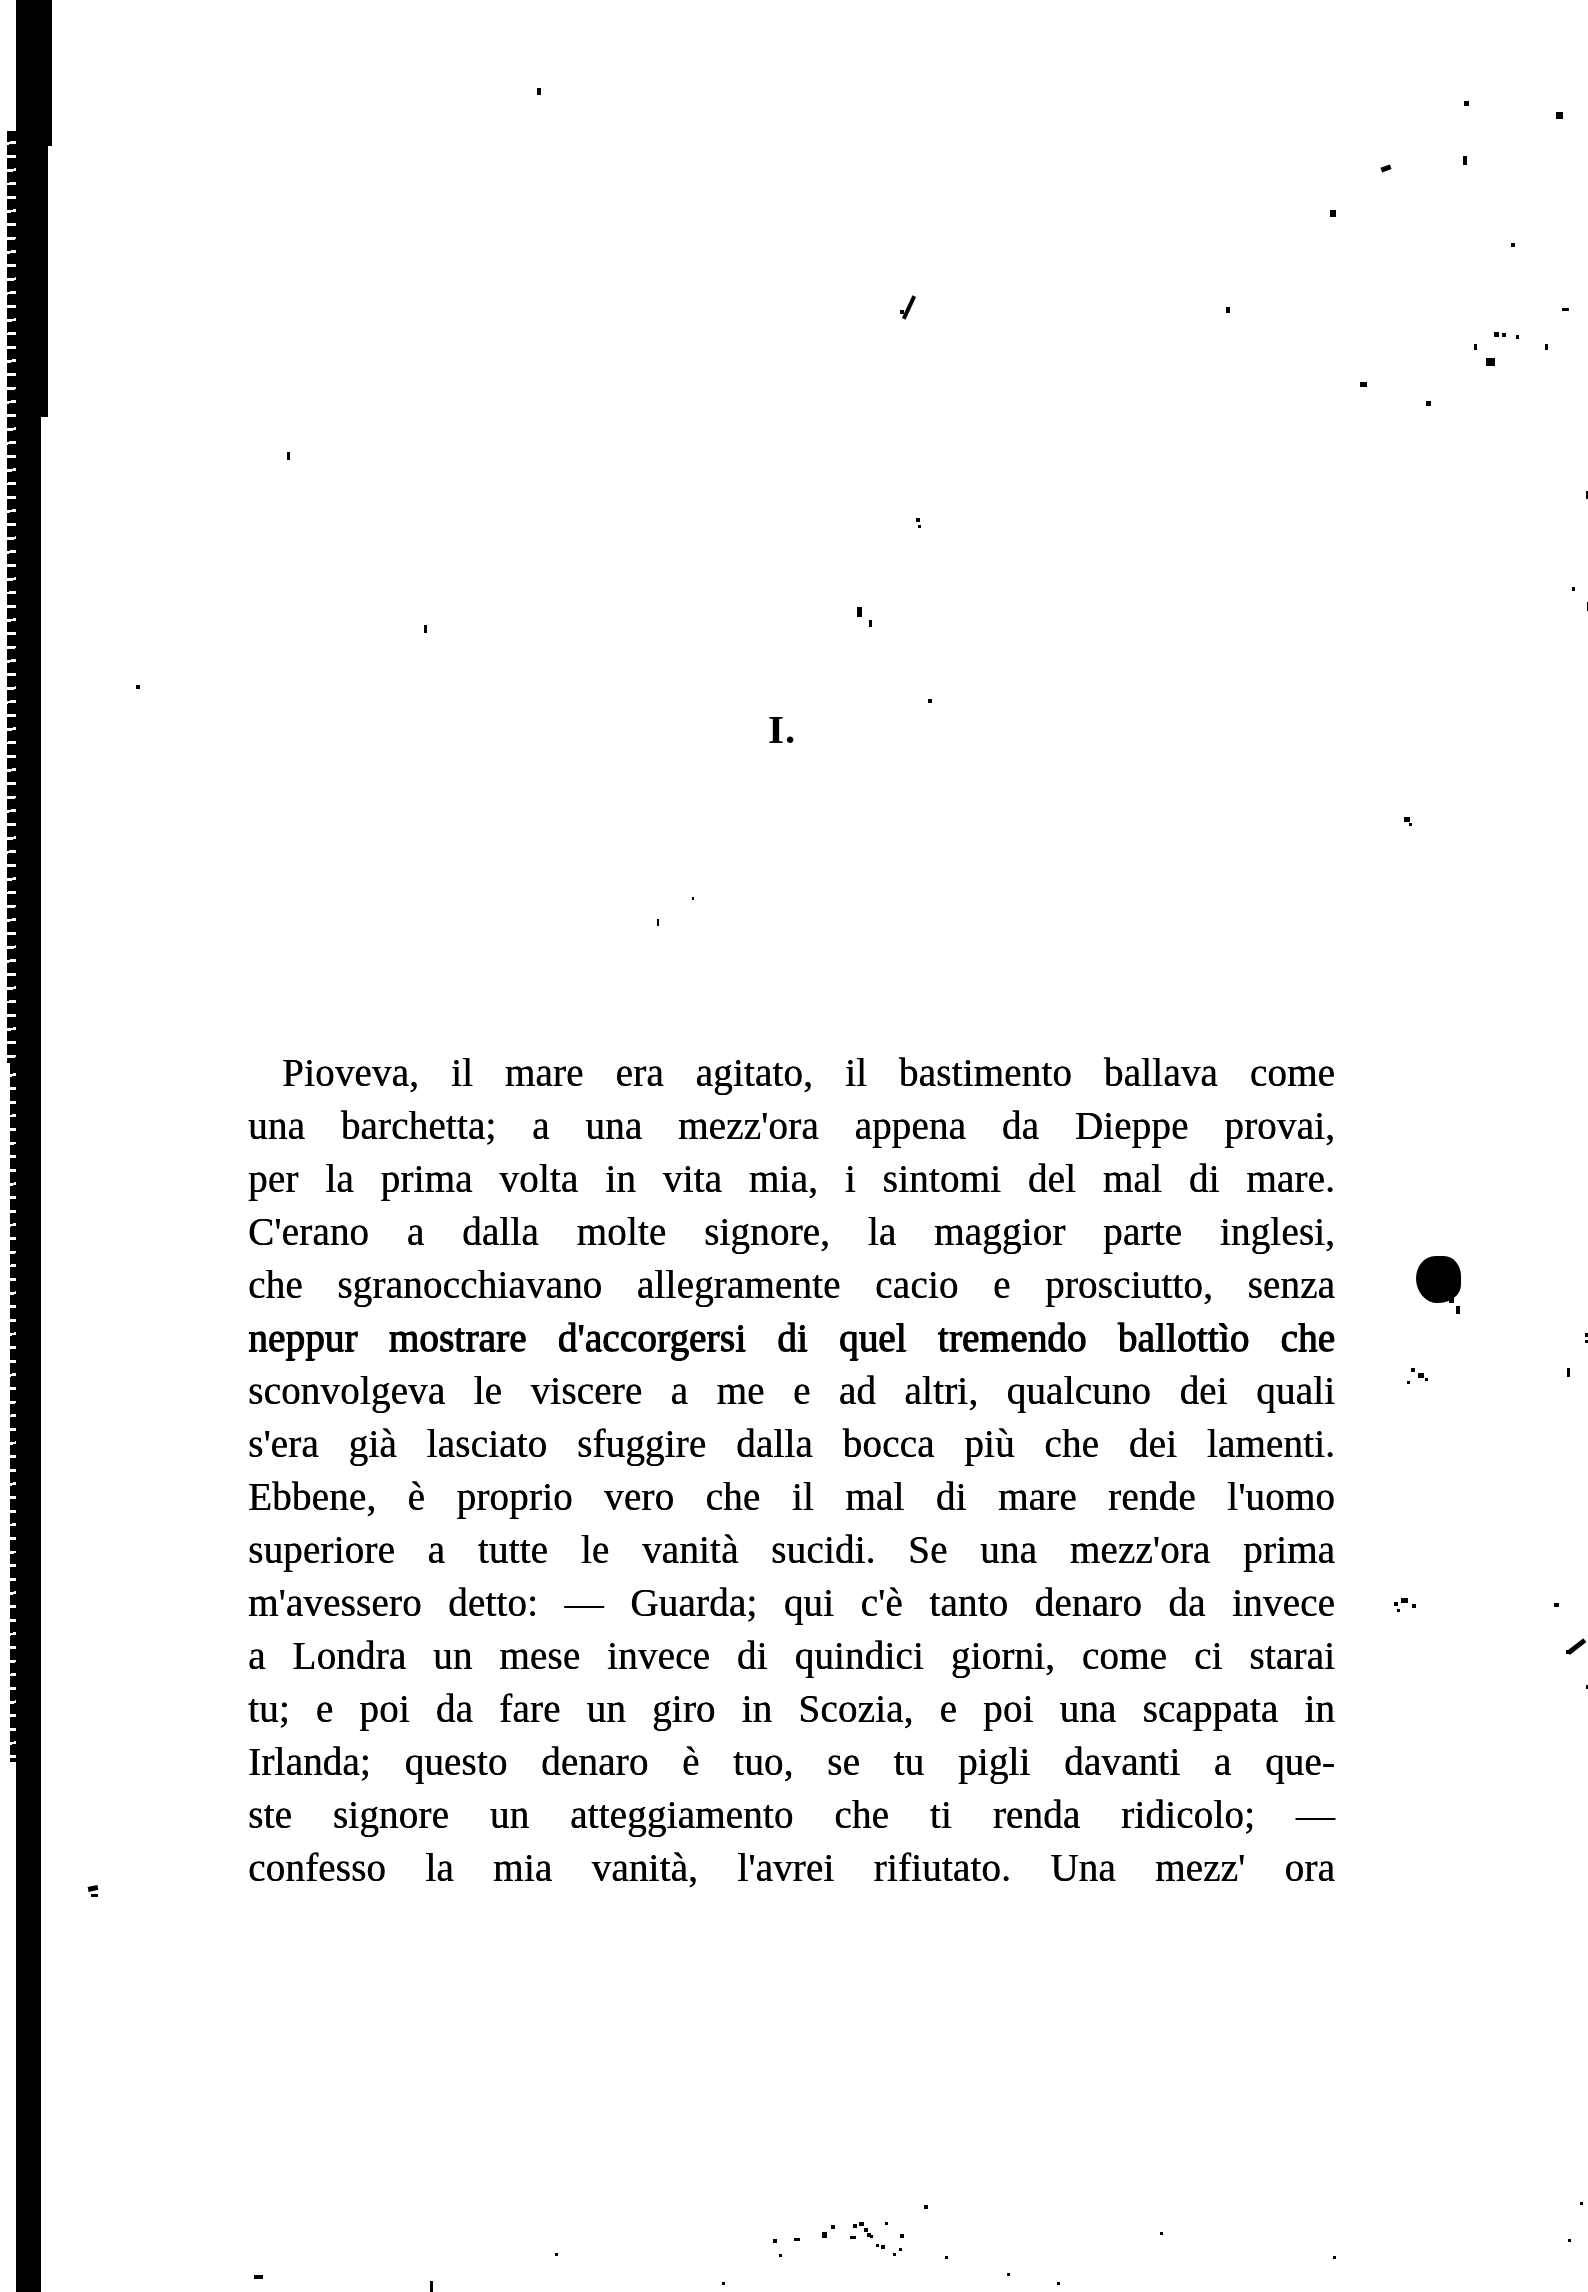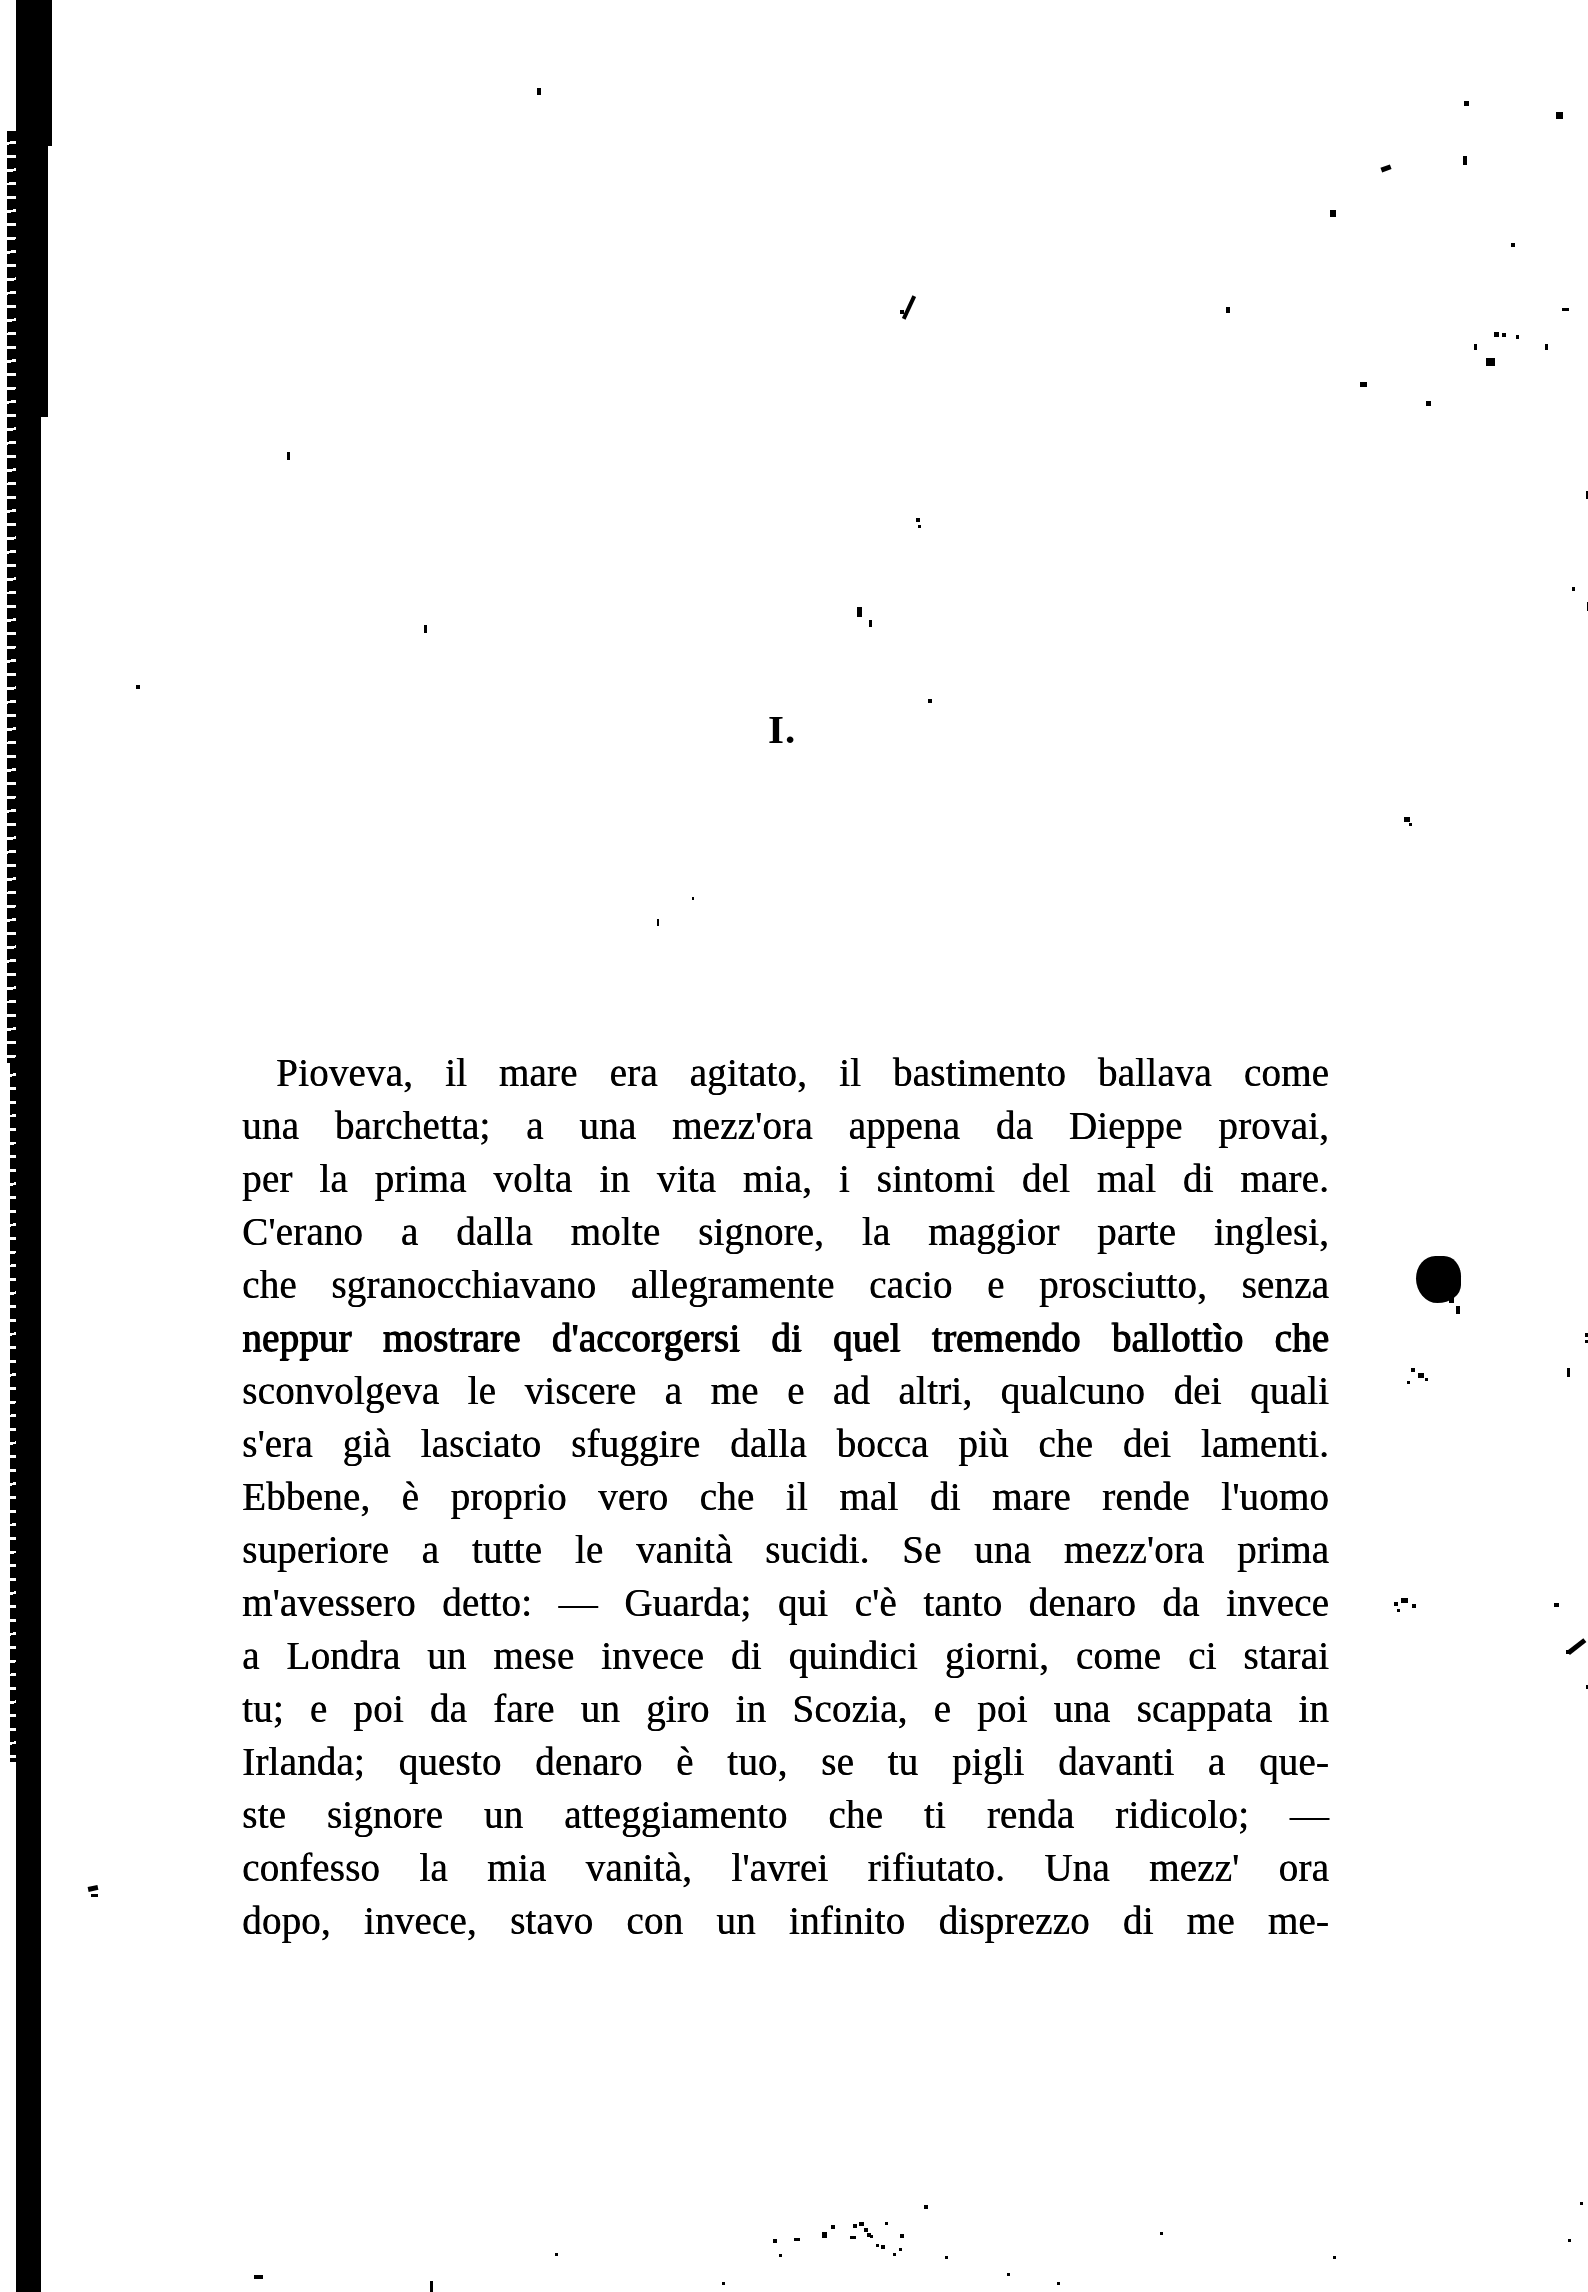--- a/index.html
+++ b/index.html
@@ -15,21 +15,21 @@
     background:repeating-linear-gradient(176deg,#000 0 10.7px,rgba(0,0,0,0) 10.7px 13.6px);
   }
   
   #chapter-numeral{
     position:absolute;left:768px;top:705px;
     font-size:41px;font-weight:bold;color:#000;
     letter-spacing:1px;
   }
   
   #paragraph{
-    position:absolute;left:242px;top:1046px;width:1087px;
+    position:absolute;left:248px;top:1046px;width:1087px;
     font-size:39px;line-height:53px;color:#000;
     text-shadow:0.5px 0 0 currentColor;
     letter-spacing:0.2px;
   }
   .pline{
     text-align:justify;
     text-align-last:justify;
     -moz-text-align-last:justify;
     white-space:normal;
     height:53px;overflow:visible;
@@ -64,21 +64,20 @@
     <div class="pline">sconvolgeva le viscere a me e ad altri, qualcuno dei quali</div>
     <div class="pline">s'era già lasciato sfuggire dalla bocca più che dei lamenti.</div>
     <div class="pline">Ebbene, è proprio vero che il mal di mare rende l'uomo</div>
     <div class="pline">superiore a tutte le vanità sucidi. Se una mezz'ora prima</div>
     <div class="pline">m'avessero detto: — Guarda; qui c'è tanto denaro da invece</div>
     <div class="pline">a Londra un mese invece di quindici giorni, come ci starai</div>
     <div class="pline">tu; e poi da fare un giro in Scozia, e poi una scappata in</div>
     <div class="pline">Irlanda; questo denaro è tuo, se tu pigli davanti a que-</div>
     <div class="pline">ste signore un atteggiamento che ti renda ridicolo; —</div>
     <div class="pline">confesso la mia vanità, l'avrei rifiutato. Una mezz' ora</div>
-    <div class="pline">dopo, invece, stavo con un infinito disprezzo di me me-</div>
   </div>
 
 <div id="ink-blob" style="left: 1416px; top: 1256px; width: 45px; height: 47px;"></div>
 
 <div id="scan-noise">
     <div class="speck" style="left: 537px; top: 88px; width: 3.9px; height: 6.8px;"></div>
     <div class="speck" style="left: 907px; top: 295px; width: 3.9px; height: 25px; transform: rotate(25deg);"></div>
     <div class="speck" style="left: 900px; top: 310px; width: 3.9px; height: 3.9px;"></div>
     <div class="speck" style="left: 1464px; top: 101px; width: 4.9px; height: 4.9px;"></div>
     <div class="speck" style="left: 1556px; top: 112px; width: 6.8px; height: 6.8px;"></div>

